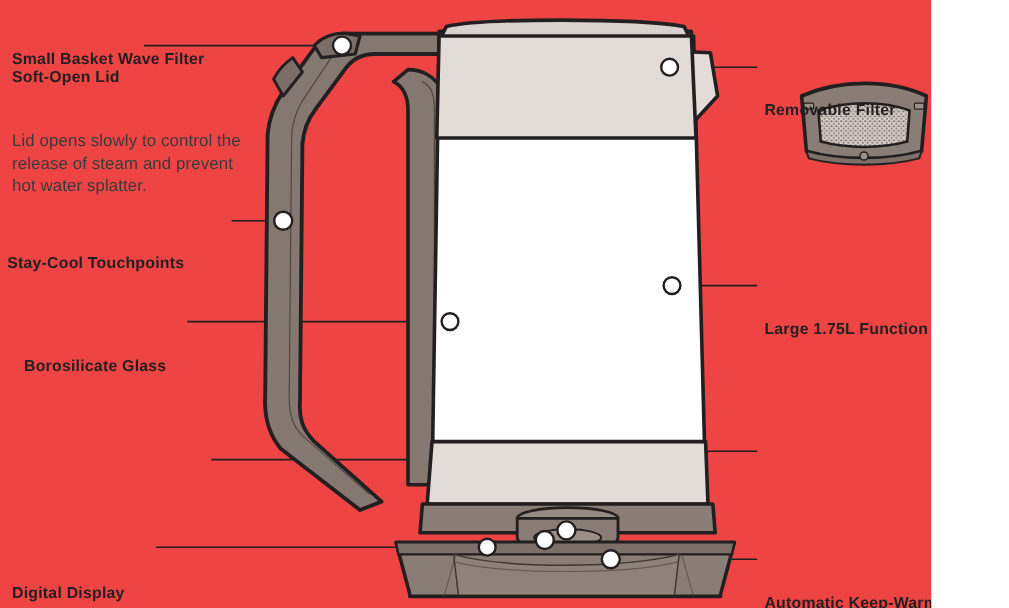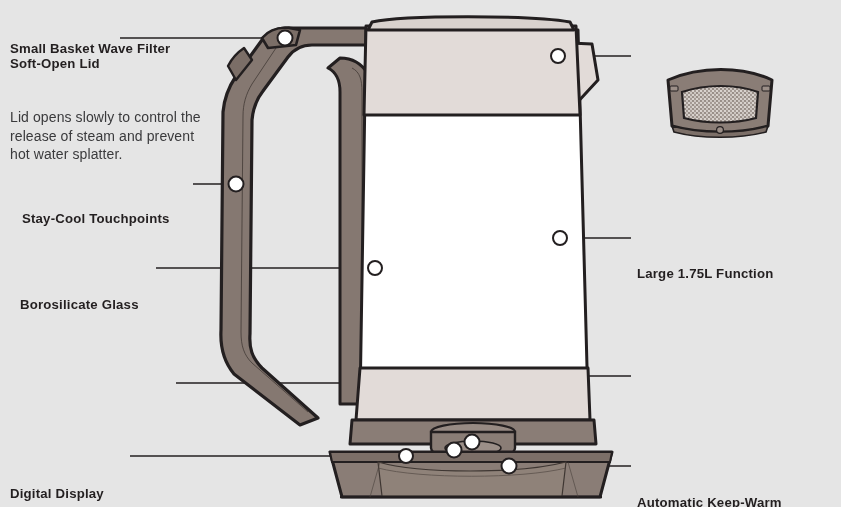--- a/index.html
+++ b/index.html
@@ -6,23 +6,23 @@
   html, body {
     margin: 0;
     padding: 0;
     background: #ffffff;
   }
   body {
     font-family: "Liberation Sans", sans-serif;
   }
   #stage {
     position: relative;
-    width: 841px;
+    width: 776px;
     height: 507px;
-    background: #e5e5e5;
+    background: #ef4444;
     overflow: hidden;
   }
   #art {
     position: absolute;
     left: 0;
     top: 0;
     width: 841px;
     height: 507px;
   }
   .callout {
@@ -44,21 +44,21 @@
     font-size: 14px;
     line-height: 18.5px;
     color: #3a3a3c;
     letter-spacing: 0.1px;
   }
   .left-label { text-align: left; }
   .right-label { text-align: left; }
 
   #c-title      { left: 10px;  top: 4px; }
   #c-lid        { left: 10px;  top: 19px; width: 200px; }
-  #c-staycool   { left: 22px;  top: 174px; }
+  #c-staycool   { left: 6px;  top: 174px; }
   #c-boro       { left: 20px;  top: 260px; }
   #c-precise    { left: 10px;  top: 374px; }
   #c-digital    { left: 10px;  top: 449px; }
 
   #c-filter     { left: 637px; top: 47px; }
   #c-capacity   { left: 637px; top: 229px; }
   #c-oxo        { left: 637px; top: 368px; }
   #c-keepwarm   { left: 637px; top: 458px; }
 </style>
 </head>
@@ -185,20 +185,23 @@
 
   <div class="callout left-label" id="c-boro">
     <span class="ttl">Borosilicate Glass</span>
   </div>
 
 
   <div class="callout left-label" id="c-digital">
     <span class="ttl">Digital Display</span>
   </div>
 
+  <div class="callout right-label" id="c-filter">
+    <span class="ttl">Removable Filter</span>
+  </div>
 
   <div class="callout right-label" id="c-capacity">
     <span class="ttl">Large 1.75L Function</span>
   </div>
 
 
   <div class="callout right-label" id="c-keepwarm">
     <span class="ttl">Automatic Keep-Warm
 Function</span>
   </div>

